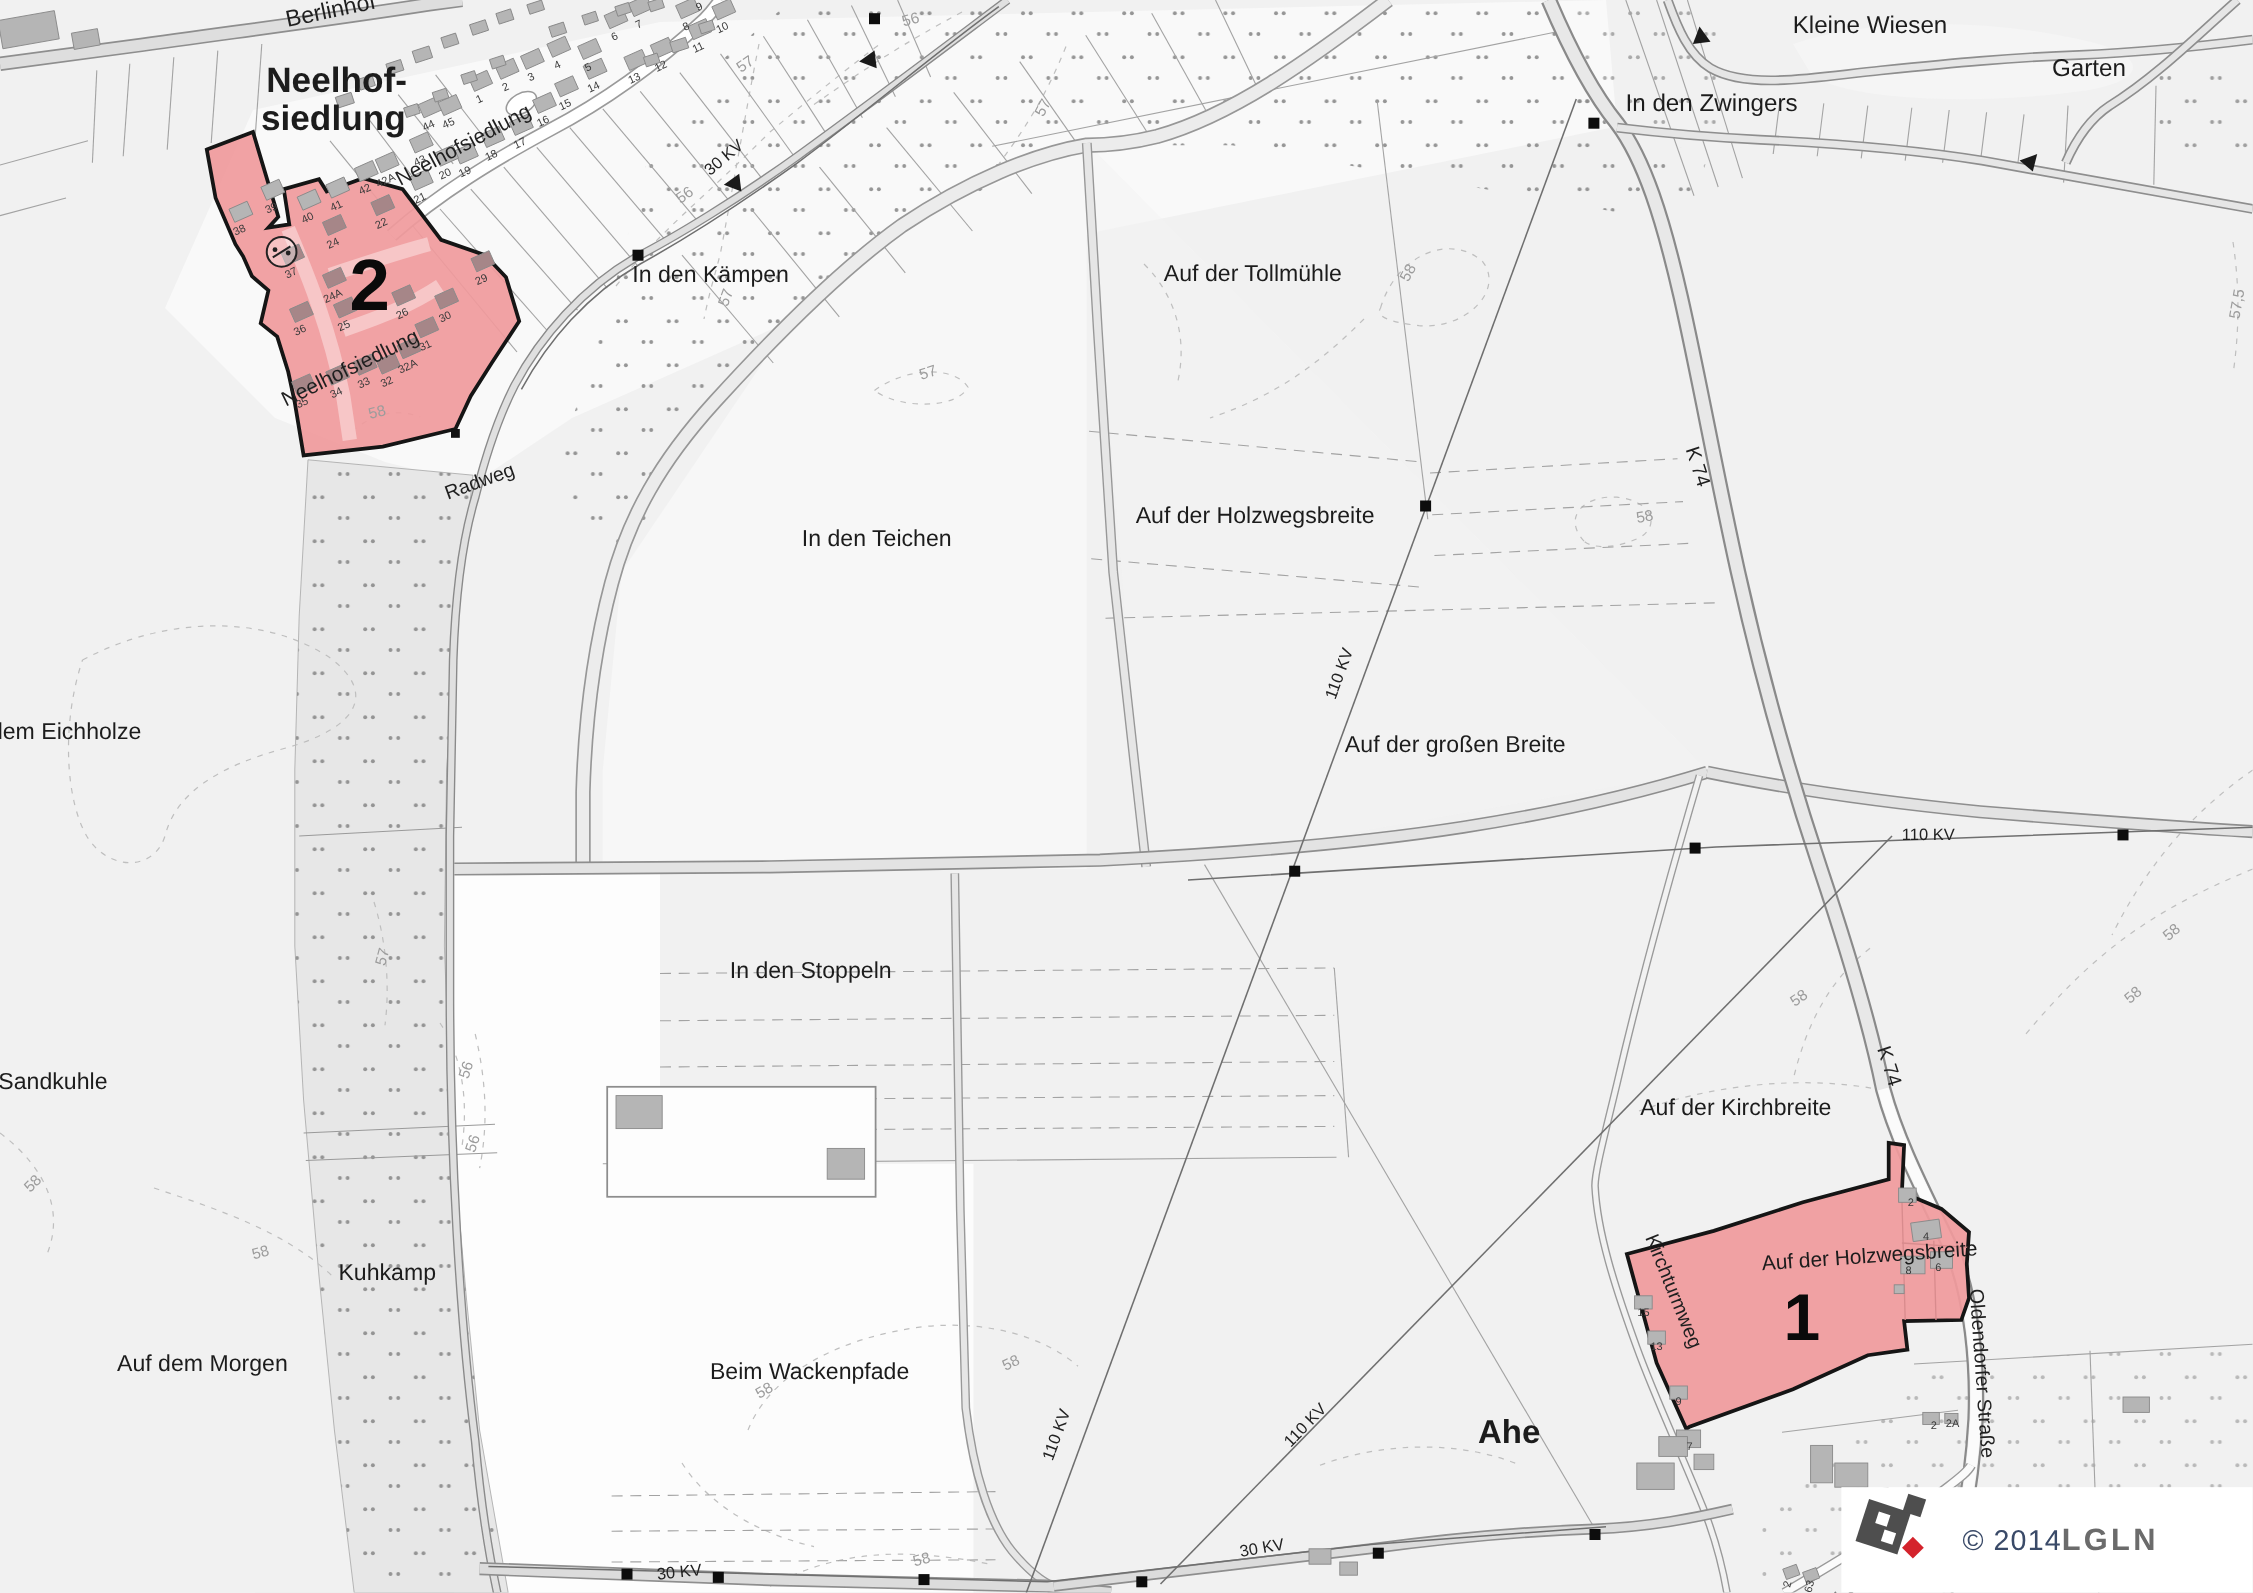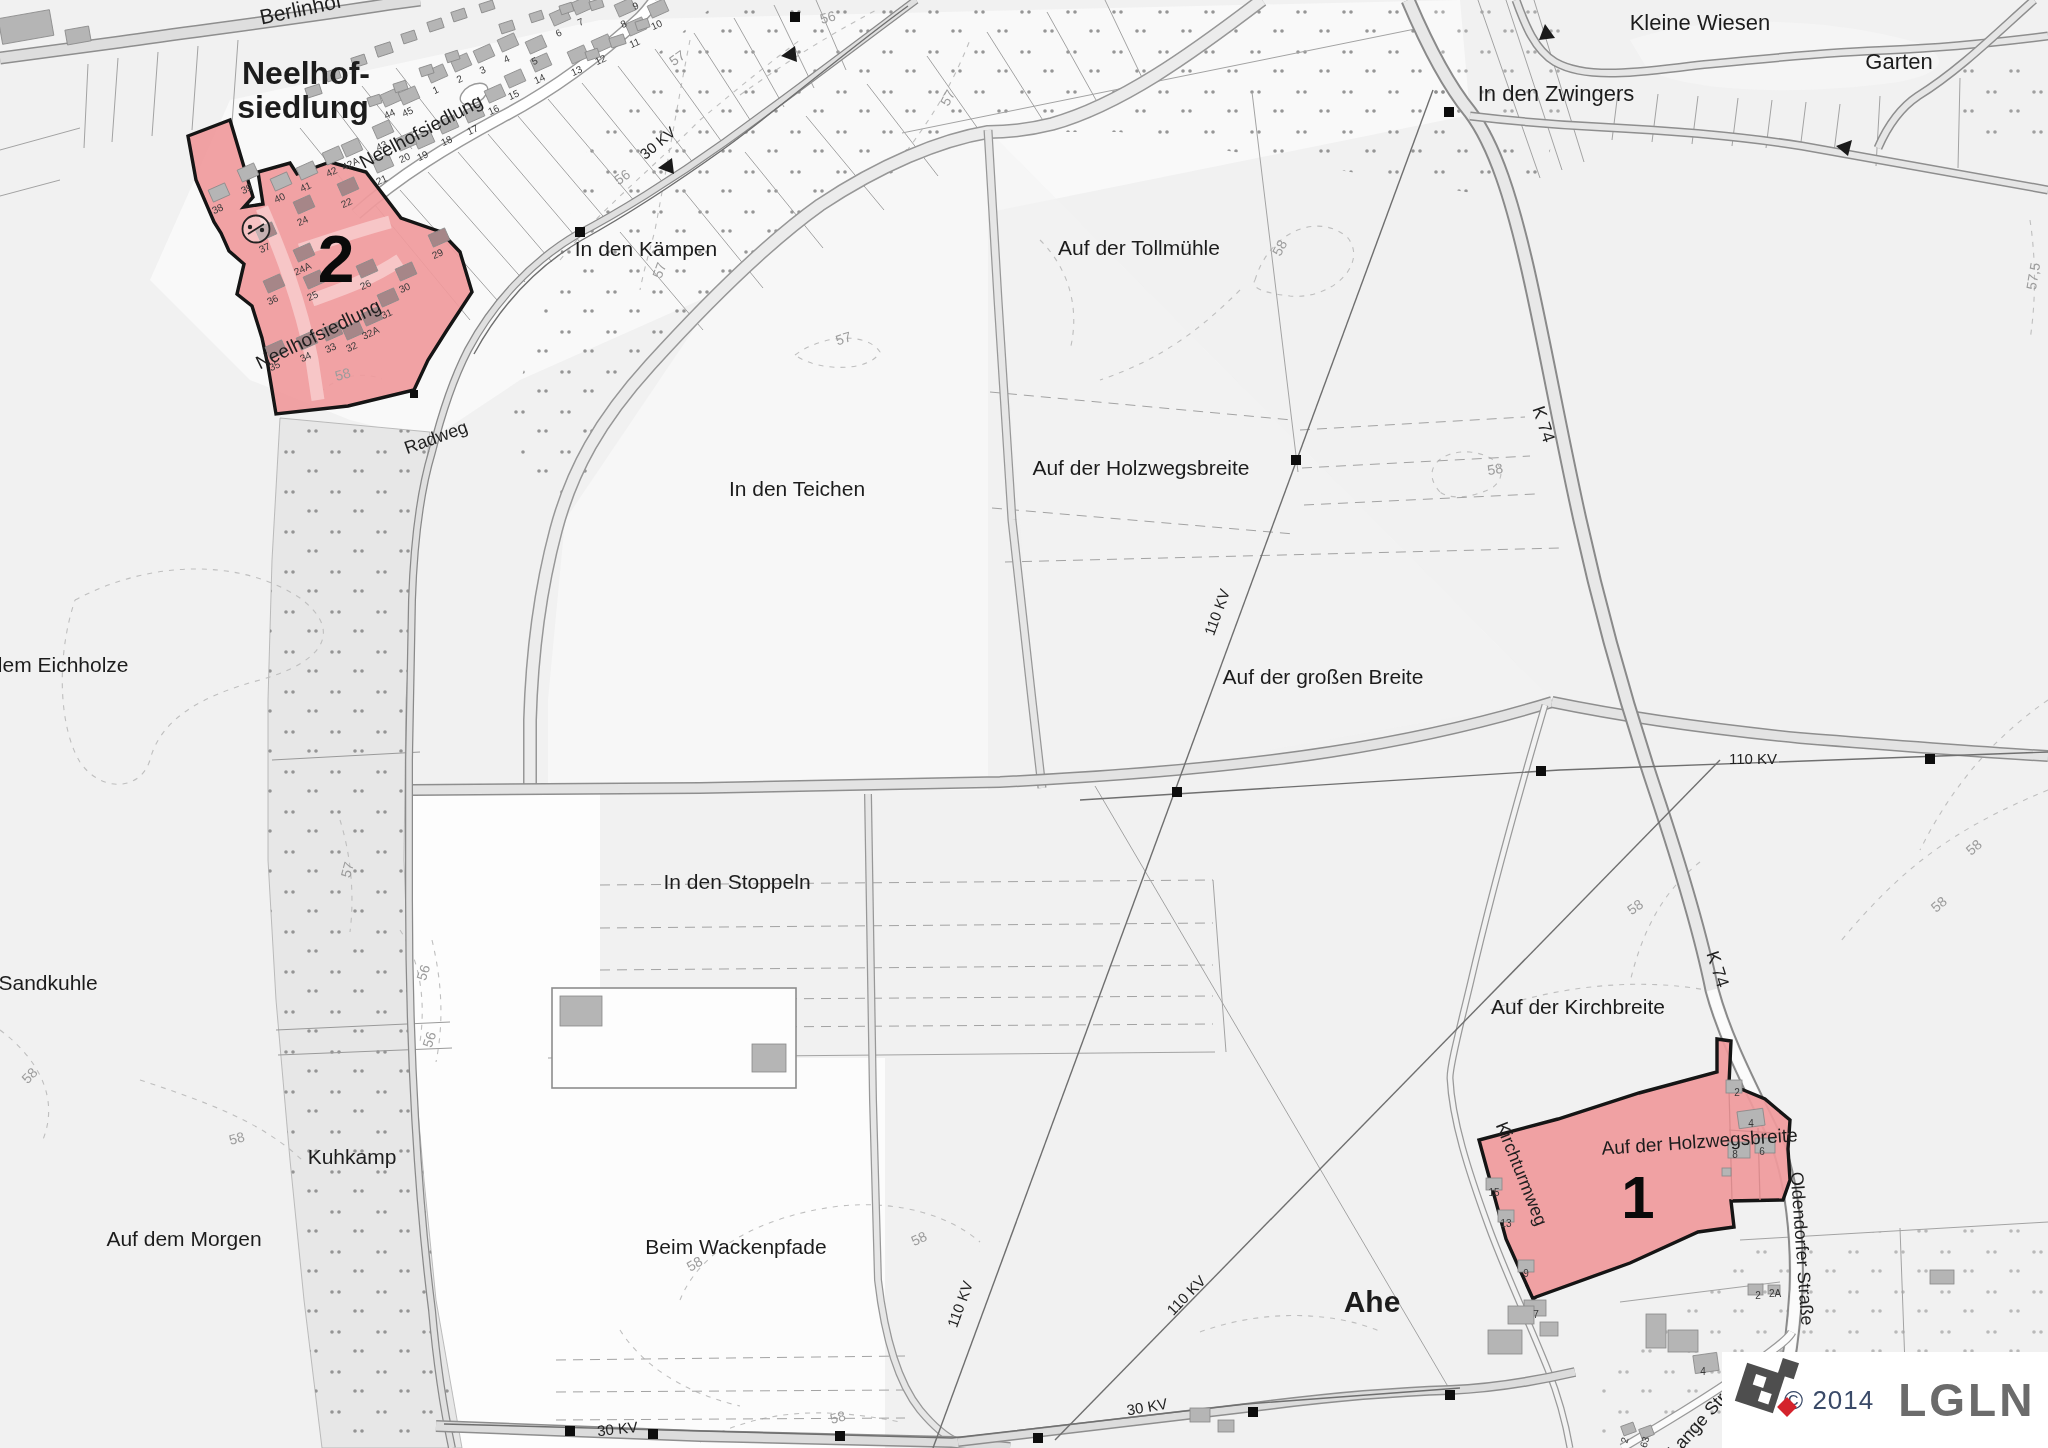--- a/index.html
+++ b/index.html
@@ -8,23 +8,23 @@
   svg{position:absolute;left:0;top:0;}
   text{font-family:"Liberation Sans", sans-serif;}
   .flabel{font-size:20px;fill:#1c1c1c;text-anchor:middle;}
   .slabel{font-size:18px;fill:#1f1f1f;text-anchor:middle;}
   .plabel{font-size:15px;fill:#222;text-anchor:middle;}
   .clabel{font-size:14px;fill:#9c9c9c;text-anchor:middle;}
   .hnum{font-size:10px;fill:#3a3a3a;text-anchor:middle;}
   .znum{fill:#0a0a0a;text-anchor:middle;font-weight:bold;}
   .bold{font-weight:bold;}
   .lgln-box{position:absolute;right:0;bottom:0;width:326px;height:96px;background:#ffffff;
-            display:flex;align-items:center;}
+            display:flex;align-items:center;padding-left:48px;}
   .copyright{font-size:26px;color:#3a4a68;margin-left:62px;letter-spacing:1px;}
-  .brand{font-size:46px;font-weight:bold;color:#6b6b6b;letter-spacing:3px;margin-left:24px;}
+  .brand{font-size:28px;font-weight:bold;color:#6b6b6b;letter-spacing:3px;margin-left:0;}
 </style>
 </head>
 <body>
 
 <div class="viewport">
 <svg id="map" width="2048" height="1448" viewBox="0 0 2048 1448" xmlns="http://www.w3.org/2000/svg">
   <defs>
     <pattern id="dotp" width="46" height="40" patternUnits="userSpaceOnUse">
       <circle cx="10" cy="12" r="1.8" fill="#8b8b8b"></circle>
       <circle cx="17" cy="12" r="1.8" fill="#8b8b8b"></circle>

